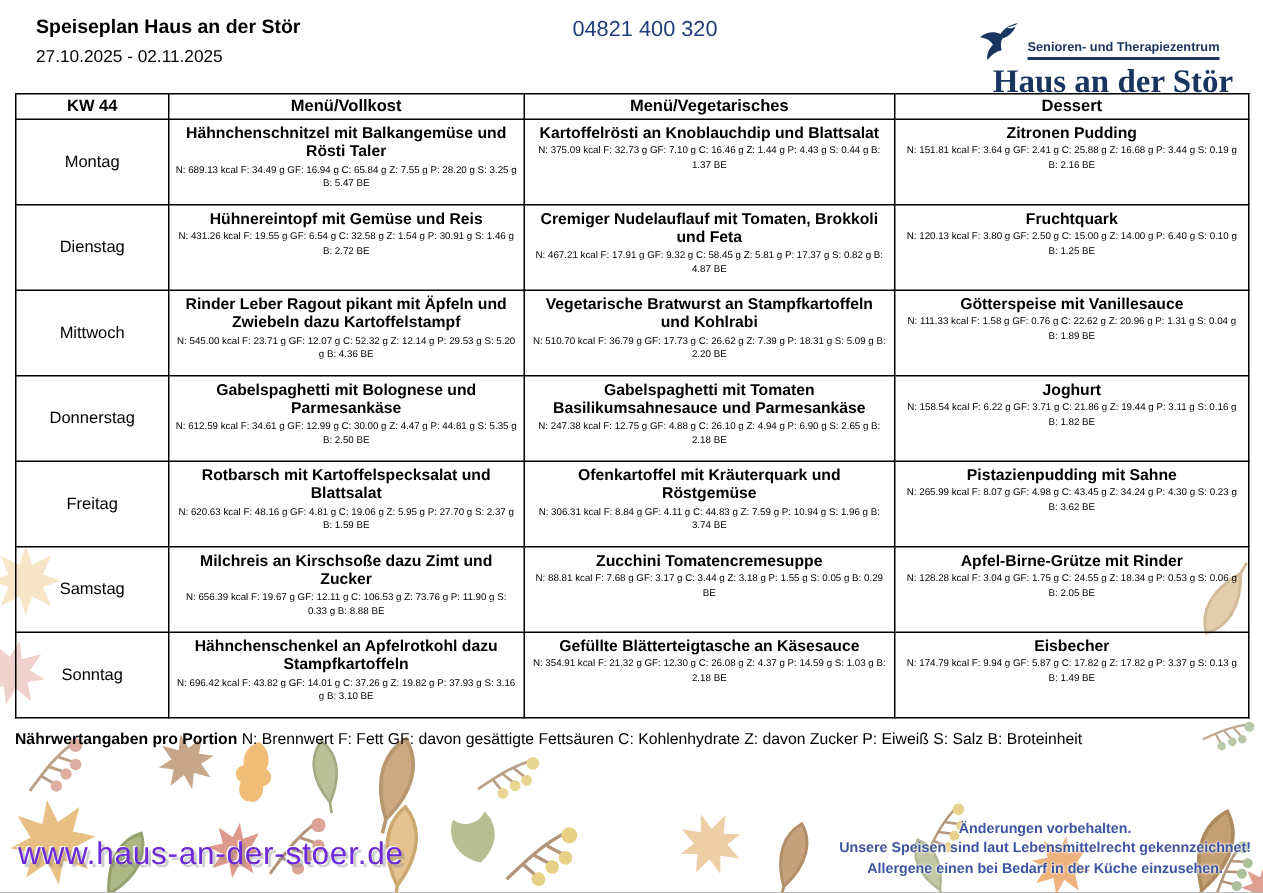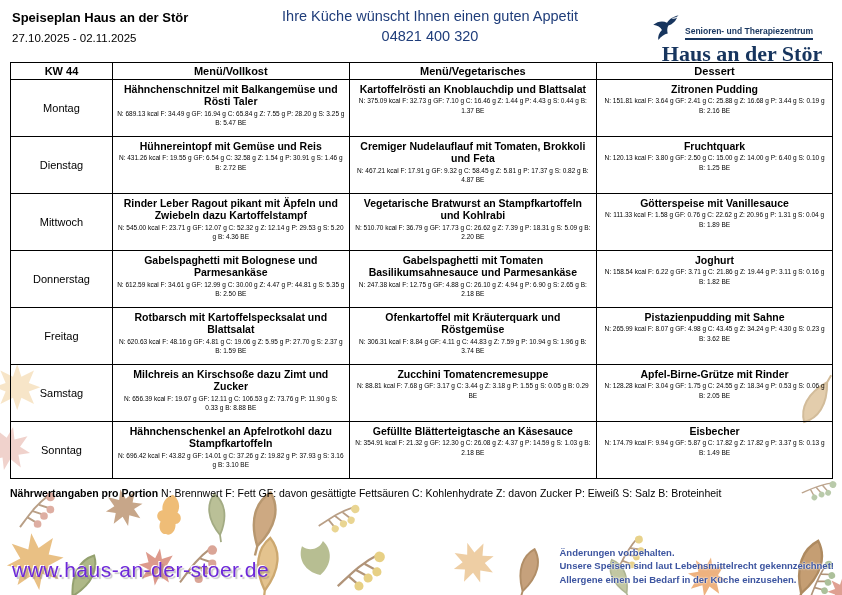--- a/index.html
+++ b/index.html
@@ -7,21 +7,21 @@
   #page {
     position: relative;
     width: 842px; height: 595px;
     margin: 0 auto;
     background: #ffffff;
     font-family: "Liberation Sans", sans-serif;
     color: #000;
     overflow: hidden;
   }
   
-  .hdr-left { position: absolute; left: 12px; top: 10px; z-index: 2; }
+  .hdr-left { position: absolute; left: 24px; top: 10px; z-index: 2; }
   .hdr-title { font-size: 13px; font-weight: bold; color: #000; }
   .hdr-dates { font-size: 11.5px; margin-top: 7px; }
   .hdr-center {
     position: absolute; left: 230px; top: 8px; width: 400px;
     text-align: center; color: #1f3d7a; z-index: 2;
   }
   .hdr-center .line1 { font-size: 14.5px; }
   .hdr-center .line2 { font-size: 14.5px; margin-top: 4px; }
   .logo { position: absolute; right: 10px; top: 8px; width: 180px; z-index: 2; }
   .logo-top { display: flex; align-items: flex-end; }
@@ -58,21 +58,21 @@
   }
   .legend b { font-weight: bold; }
   .website {
     position: absolute; left: 12px; top: 558px; z-index: 3;
     font-size: 21px; color: #6d28d9; letter-spacing: 0.5px;
     text-shadow: 2px 2px 1px rgba(130,130,130,0.45), -1px -1px 0 #fff;
     text-decoration: none; cursor: pointer;
   }
   .notice {
     position: absolute; right: 8px; top: 546px; z-index: 3;
-    text-align: left; color: #3d55a0; font-size: 9.5px; font-weight: bold;
+    text-align: center; color: #3d55a0; font-size: 9.5px; font-weight: bold;
     line-height: 1.4;
     text-shadow: 0 0 2px #fff, 0 0 2px #fff;
   }
   .deco-layer { position: absolute; left: 0; top: 0; z-index: 0; }
 </style>
 </head>
 <body>
 
 <div id="page">
 
@@ -120,21 +120,20 @@
     <use href="#leaf" fill="#d8b98a" stroke="#c0a070" opacity="0.7" transform="translate(818,430) scale(2.0) rotate(-150)"></use>
     <use href="#berries" fill="#a8bd95" opacity="0.8" transform="translate(815,470) scale(1.2) rotate(30)"></use>
   </svg>
 
   <div class="hdr-left">
     <div class="hdr-title">Speiseplan Haus an der Stör</div>
     <div class="hdr-dates">27.10.2025 - 02.11.2025</div>
   </div>
 
   <div class="hdr-center">
-    <div class="line1">Ihre Küche wünscht Ihnen einen guten Appetit</div>
     <div class="line2">04821 400 320</div>
   </div>
 
   <div class="logo">
     <div class="logo-top">
       <svg class="logo-bird" viewBox="0 0 40 36" aria-hidden="true">
         <path fill="#17355e" d="M36 2 C29 3 23 7 20 12 C14 9 7 10 1 15 C7 16 11 18 13 22 C9 26 7 31 8 36 C12 31 16 28 21 27 C20 23 20 19 22 16 C27 15 32 10 34 5 C31 7 28 7 26 6 C30 5 34 4 36 2 Z"></path>
       </svg>
       <span class="logo-tag">Senioren- und Therapiezentrum</span>
     </div>

